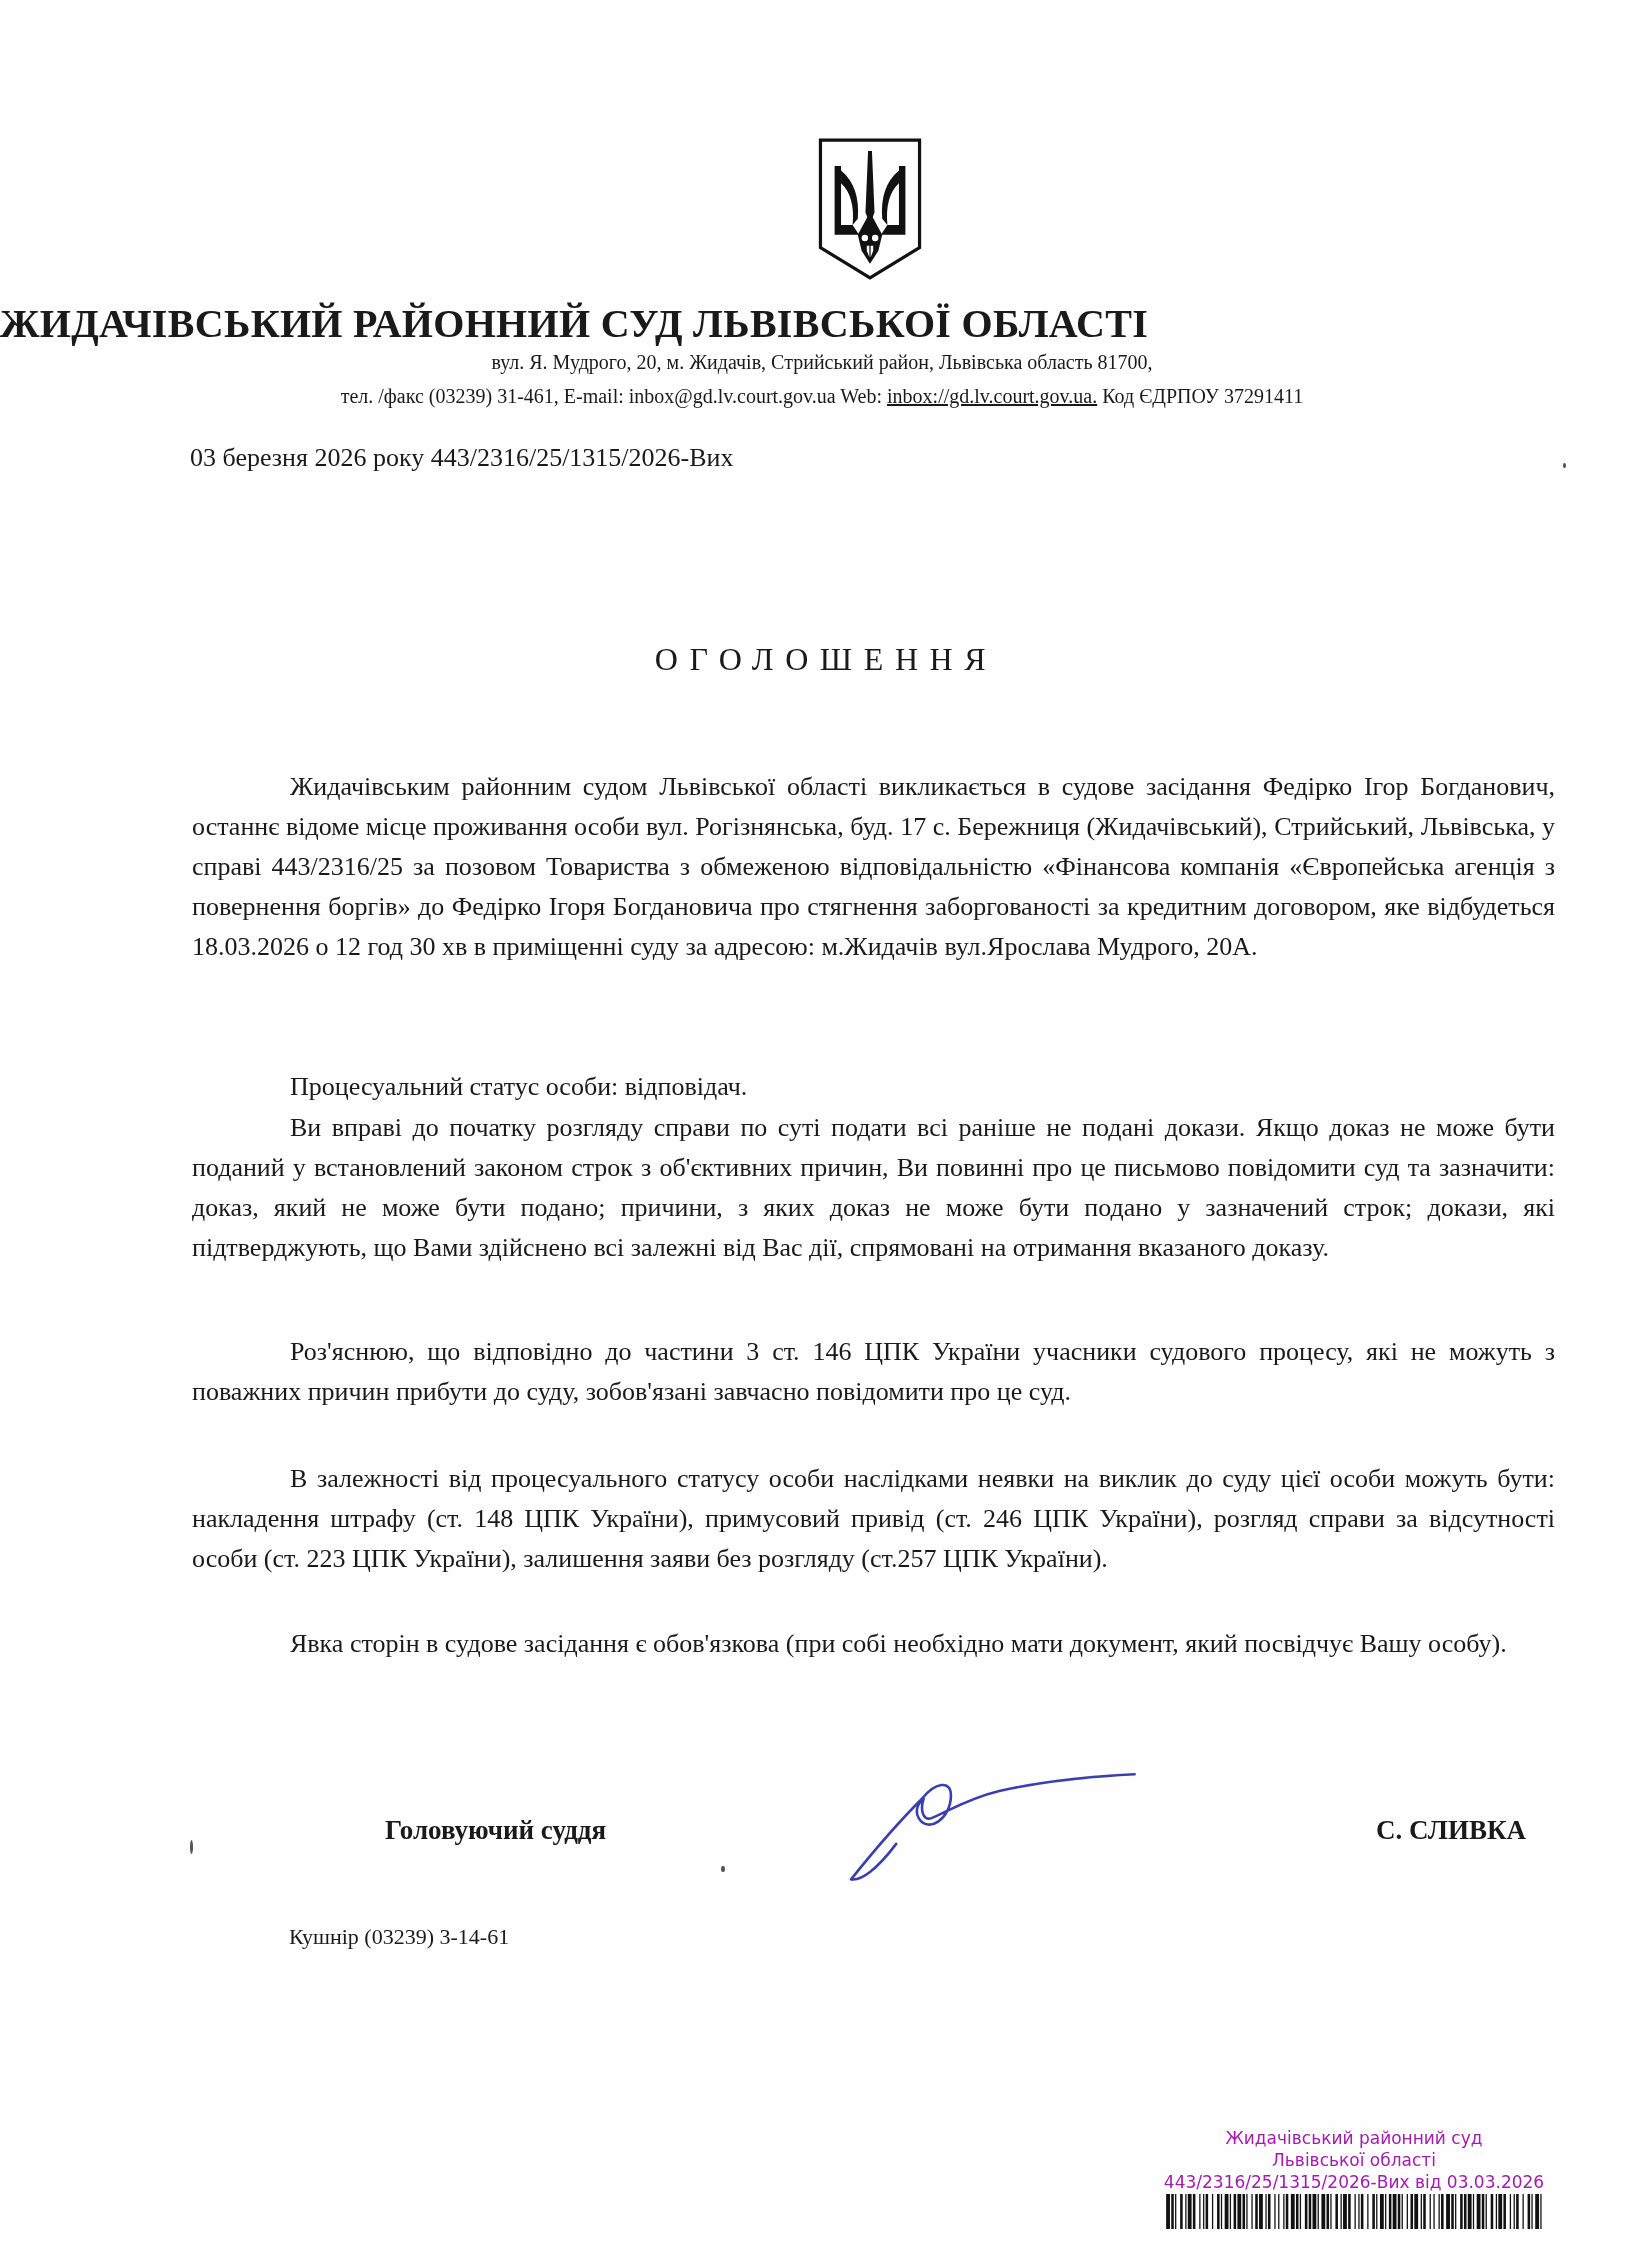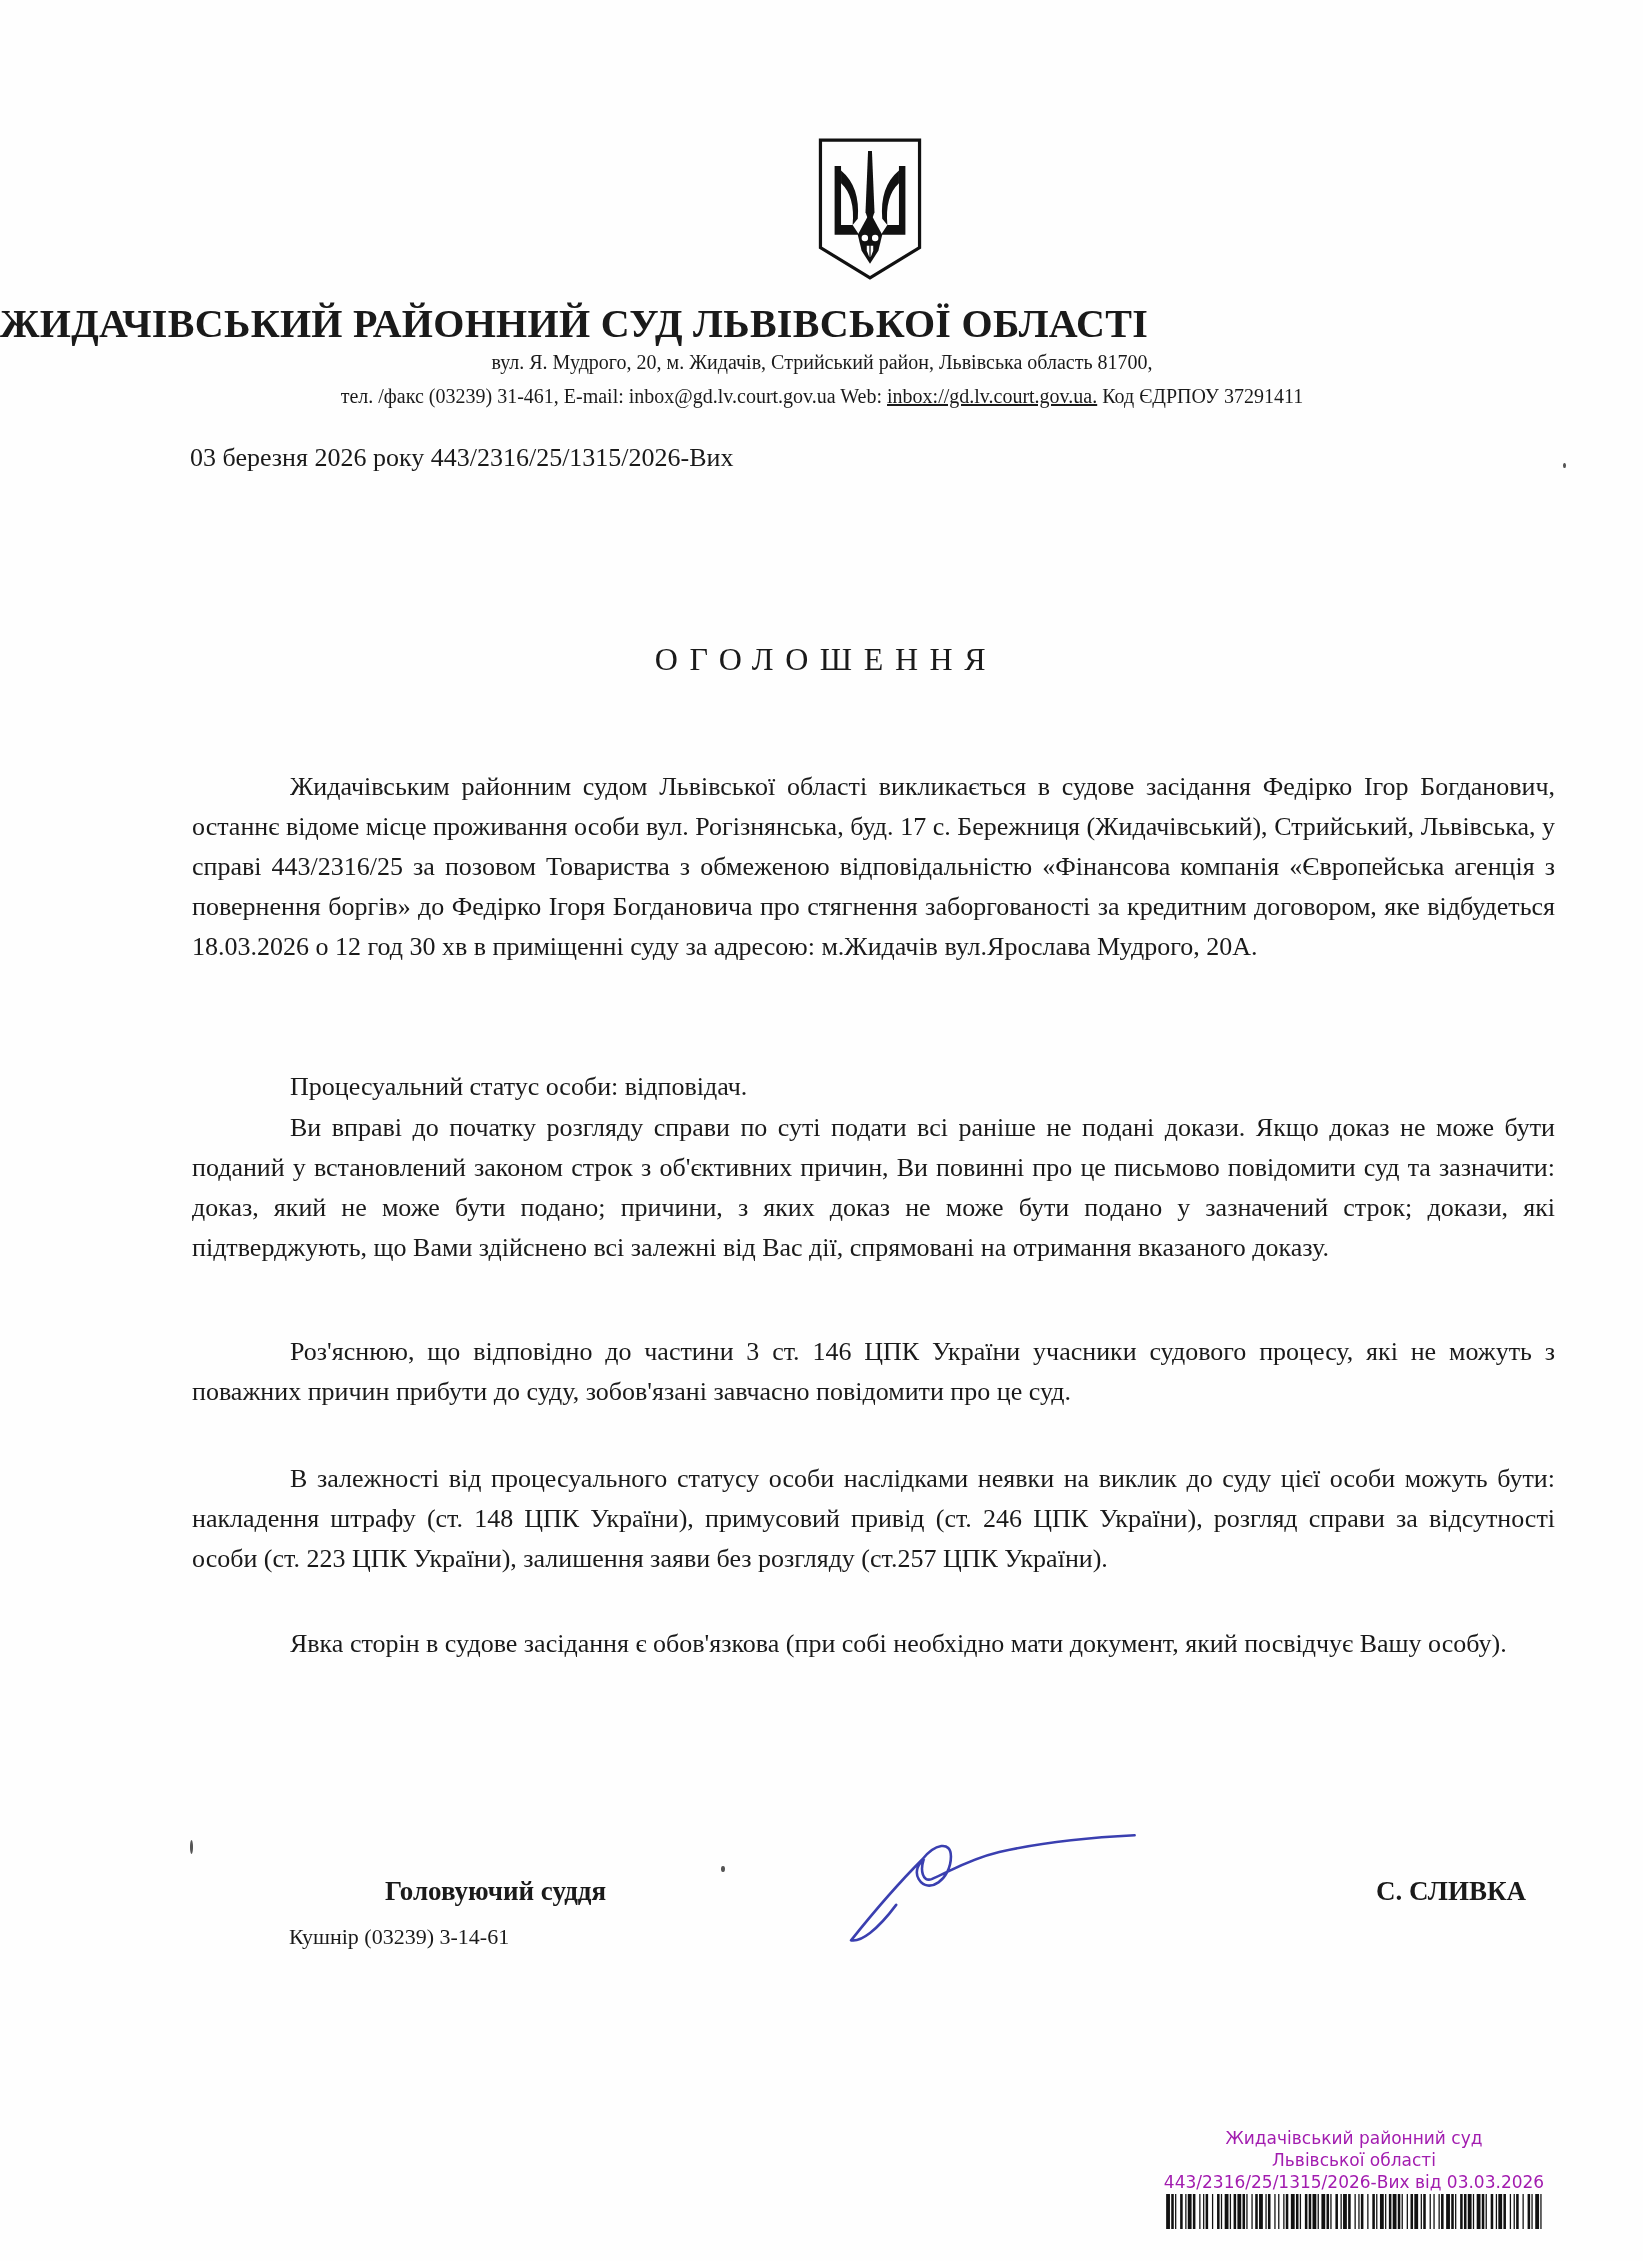--- a/index.html
+++ b/index.html
@@ -39,21 +39,21 @@
       font-size: 26px; line-height: 40px; text-align: justify;
     }
     .body-text p { margin: 0; text-indent: 98px; }
     .p1 { top: 767px; }
     .p2 { top: 1067px; }
     .p3 { top: 1108px; }
     .p4 { top: 1332px; }
     .p5 { top: 1459px; }
     .p6 { top: 1624px; }
 
-    .sign-row { position: absolute; top: 1866px; left: 0; width: 1644px; height: 77px; }
+    .sign-row { position: absolute; top: 1805px; left: 0; width: 1644px; height: 77px; }
     .judge-role { position: absolute; left: 385px; top: 9.7px; font-size: 27px; font-weight: bold; }
     .judge-name { position: absolute; left: 1376px; top: 9.7px; font-size: 27px; font-weight: bold; }
     .signature { position: absolute; left: 838px; top: -32px; width: 387px; height: 116px; }
 
     .executor { position: absolute; left: 289px; top: 1924px; font-size: 22px; }
 
     .stamp {
       position: absolute; left: 1096px; top: 2127px; width: 516px;
       font-family: "DejaVu Sans", "Liberation Sans", sans-serif;
       font-size: 17px; text-align: center; line-height: 22px; color: #a21caf;

